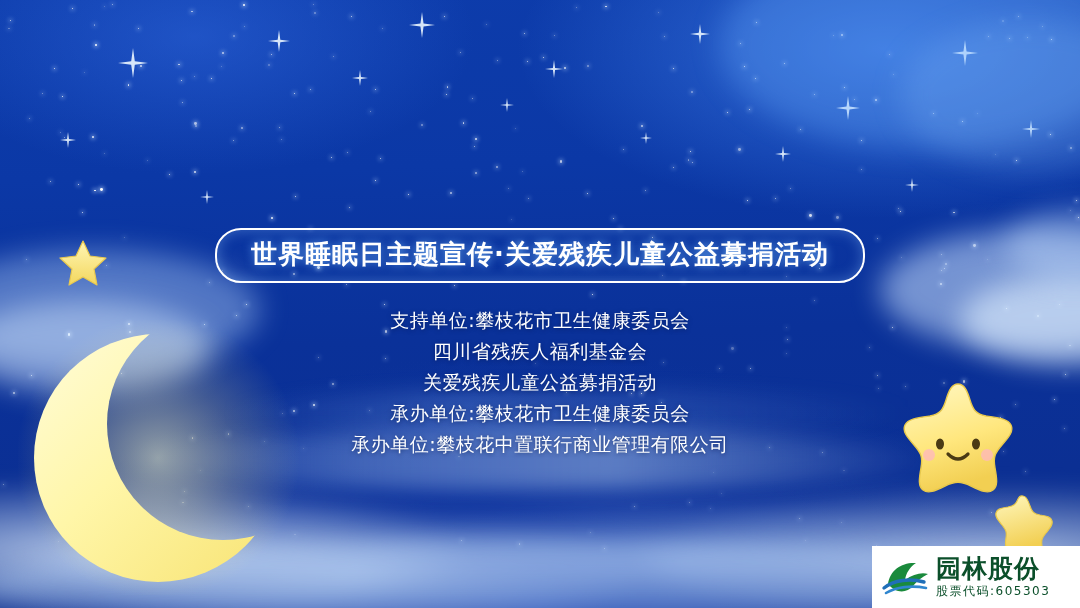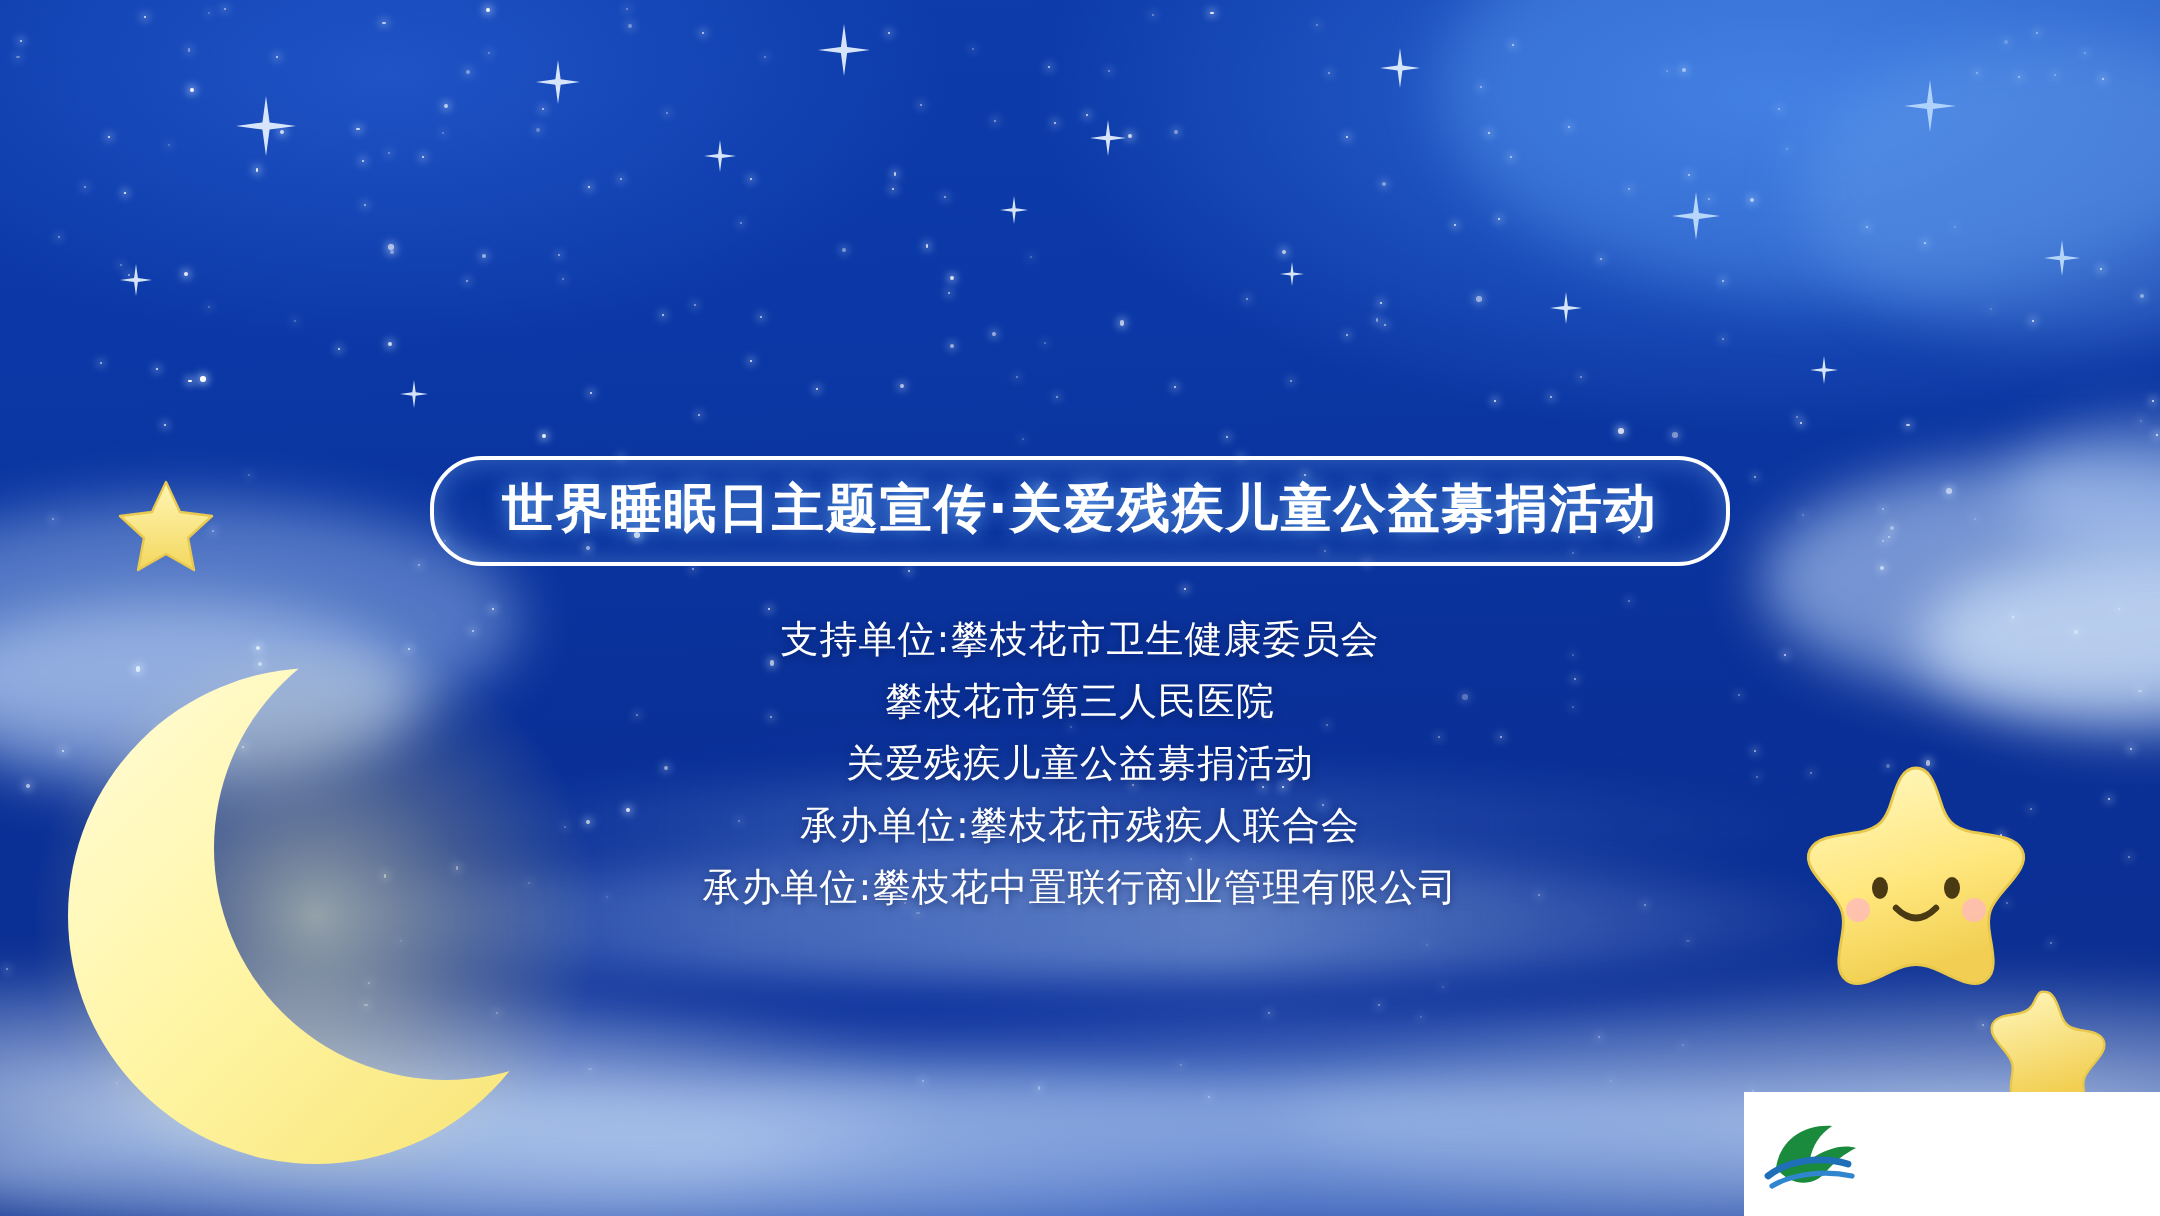--- a/index.html
+++ b/index.html
@@ -581,30 +581,34 @@
     </svg>
   </div>
 
 
   <div class="sub-wrap">
     <div class="sub-pill">世界睡眠日主题宣传·关爱残疾儿童公益募捐活动</div>
   </div>
 
   <div class="orgs">
     <div>支持单位:攀枝花市卫生健康委员会</div>
-    <div>攀枝花市第三人民医院</div>
+    <div>四川省残疾人福利基金会</div>
     <div>关爱残疾儿童公益募捐活动</div>
-    <div>承办单位:攀枝花市残疾人联合会</div>
+    <div>承办单位:攀枝花市卫生健康委员会</div>
     <div>承办单位:攀枝花中置联行商业管理有限公司</div>
   </div>
 
   <div class="logo-box">
     <div class="logo-mark">
       <svg width="52" height="46" viewBox="0 0 52 46">
         <path d="M8 30 C10 16 22 8 36 9 C30 13 26 19 25 26 C33 20 42 18 48 20
                  C42 23 37 27 33 32 C27 39 16 40 8 30 Z" fill="#1a8a3c"></path>
         <path d="M4 34 C14 26 30 24 44 28" stroke="#1f6fb8" stroke-width="3.4" fill="none" stroke-linecap="round"></path>
         <path d="M6 39 C16 33 32 31 46 34" stroke="#2f86cf" stroke-width="2.6" fill="none" stroke-linecap="round"></path>
       </svg>
     </div>
+    <div class="logo-text">
+      <div class="logo-name">园林股份</div>
+      <div class="logo-code">股票代码:605303</div>
+    </div>
   </div>
 
 </div>
 
 </body></html>

